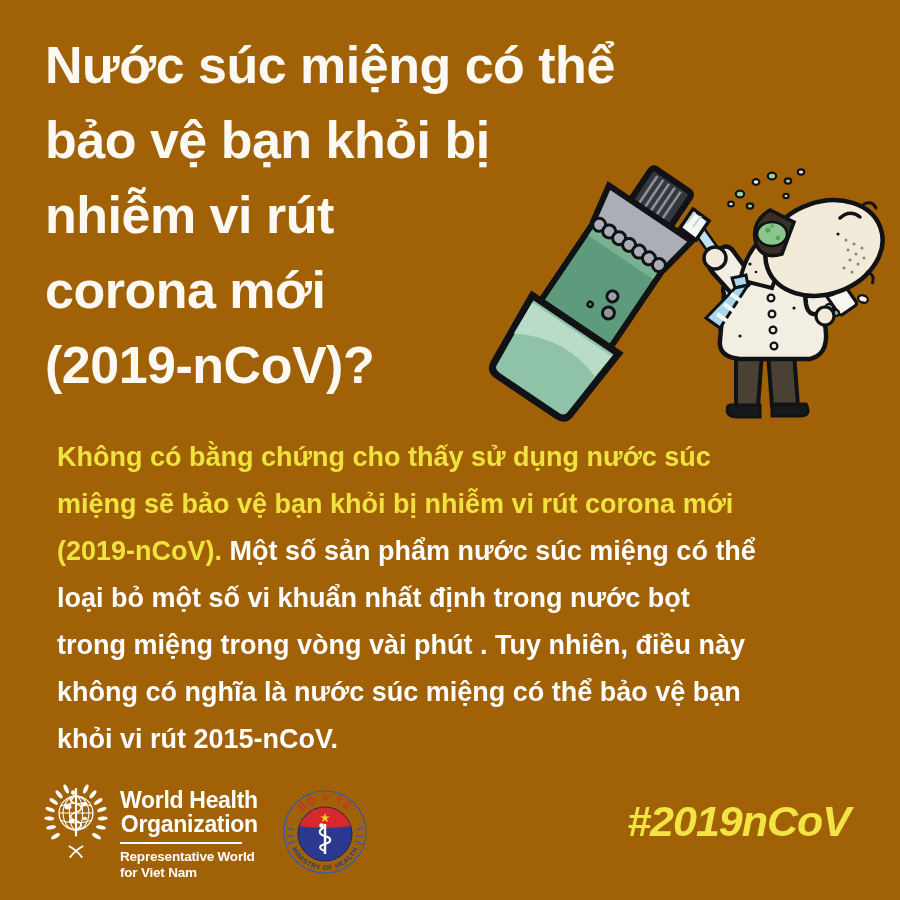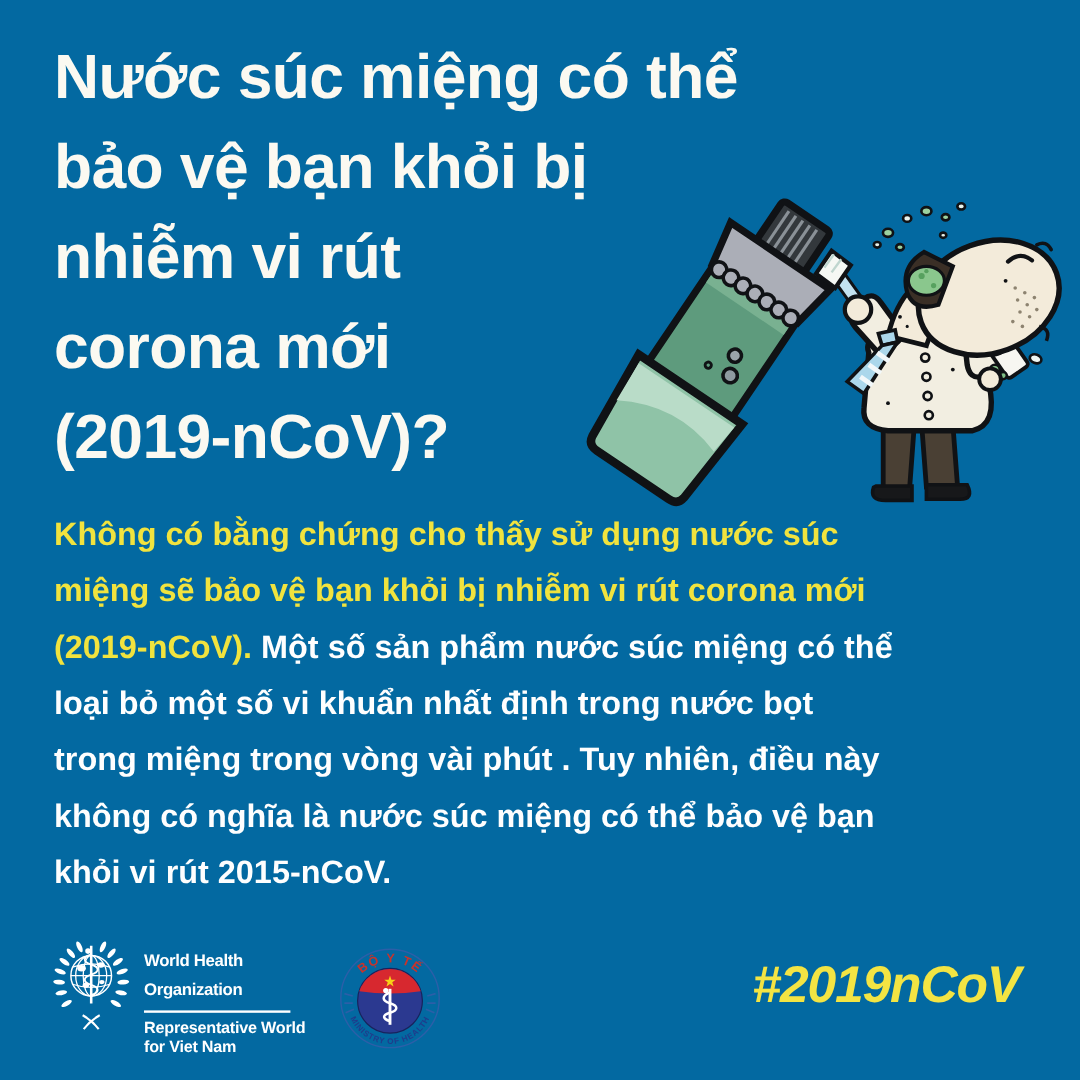--- a/index.html
+++ b/index.html
@@ -1,52 +1,52 @@
 <!DOCTYPE html>
 <html><head>
 <meta charset="utf-8">
 <title>WHO 2019-nCoV card</title>
 <style>
   html,body{margin:0;padding:0;}
   .poster{
     position:relative;
     width:900px;height:900px;
-    background:#0369a1;
+    background:#a16207;
     overflow:hidden;
     font-family:"Liberation Sans","DejaVu Sans",sans-serif;
   }
   .headline{
     position:absolute;left:45px;top:28px;
     margin:0;
     font-size:52px;line-height:75px;font-weight:bold;
     letter-spacing:-0.5px;
     color:#FBF9F1;
     white-space:pre-line;
   }
   .bodytext{
     position:absolute;left:45px;top:422px;width:835px;
-    margin:0;
+    margin:12px;
     font-size:27px;line-height:47px;font-weight:bold;
     color:#FEFEFE;
     white-space:pre-line;
   }
   .bodytext .hl{color:#F1E33E;}
   .illustration{
     position:absolute;left:488px;top:148px;
     pointer-events:none;
   }
   .footer-who{
     position:absolute;left:43px;top:781px;
     display:flex;align-items:flex-start;gap:11px;
     color:#FFFFFF;
   }
   .who-text{padding-top:7px;}
   .who-name{
-    font-size:14px;line-height:24px;font-weight:bold;
-    white-space:pre-line;letter-spacing:-0.3px;
+    font-size:23px;line-height:24px;font-weight:bold;
+    white-space:pre-line;letter-spacing:-0.3px;text-align:right;
   }
   .who-rule{width:122px;height:2px;background:#FFFFFF;margin:6px 0 5px 0;}
   .who-sub{
     font-size:13.5px;line-height:16px;font-weight:bold;
     white-space:pre-line;letter-spacing:-0.2px;
   }
   .moh-logo{position:absolute;left:281px;top:784px;}
   .hashtag{
     position:absolute;right:50px;top:797px;
     font-size:43px;font-weight:bold;font-style:italic;

